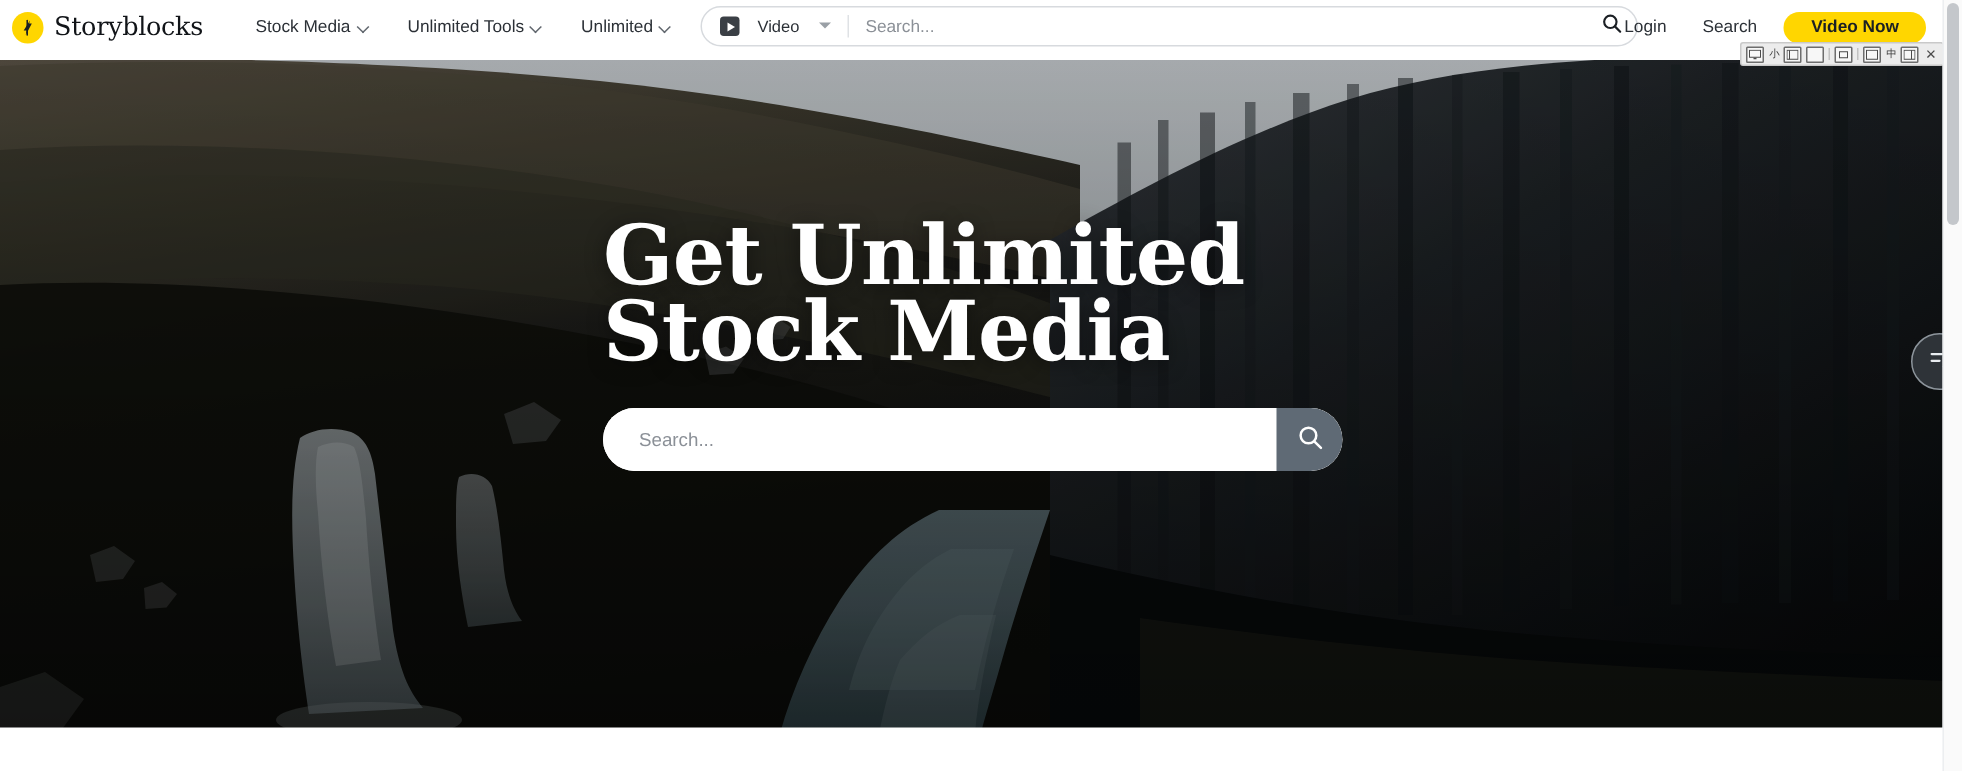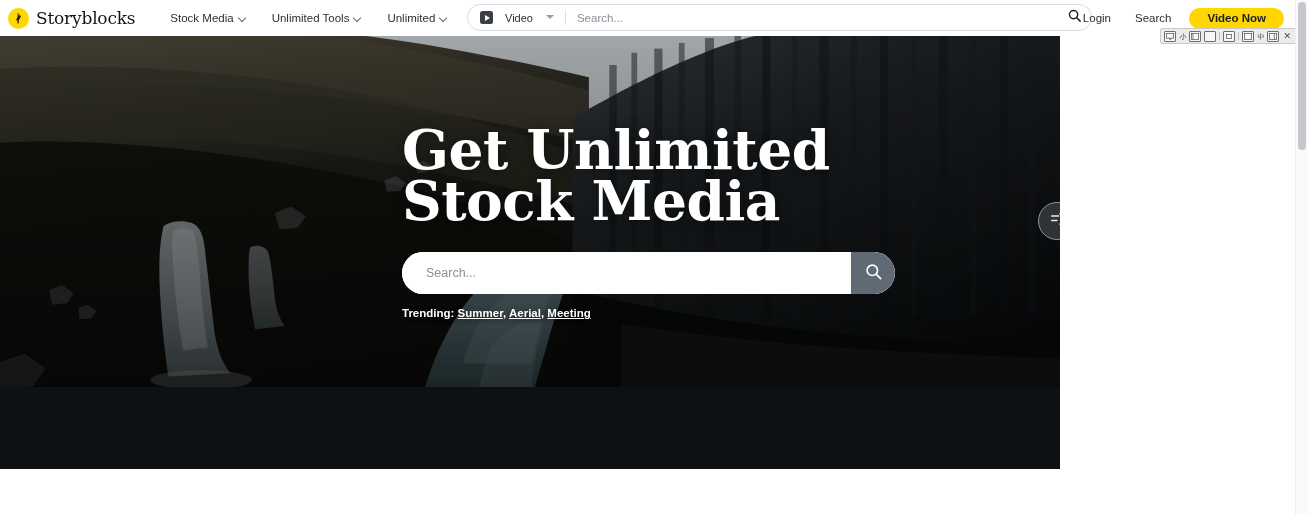--- a/index.html
+++ b/index.html
@@ -86,21 +86,21 @@
   .auth{position:absolute;right:5px;top:0;height:36px;display:flex;align-items:center;gap:0;}
   .auth-link{font-size:11.5px;color:#2b3036;white-space:nowrap;padding:0 12px;cursor:pointer;}
   .join-btn{
     background:#FFD600;color:#1b1f24;font-size:11.5px;font-weight:bold;
     border:none;border-radius:14px;height:21px;padding:0 18px;margin-left:6px;margin-right:7px;
     cursor:pointer;font-family:"Liberation Sans",sans-serif;white-space:nowrap;
   }
 
   
   .hero{
-    position:absolute;left:0;top:20px;width:1060px;height:449px;overflow:hidden;
+    position:absolute;left:0;top:40px;width:1296px;height:449px;overflow:hidden;
     background:#0d1113;
   }
   .hero-art{position:absolute;inset:0;}
   .hero-content{
     position:absolute;left:402px;top:104px;z-index:6;
   }
   .hero-title{
     font-family:"DejaVu Serif", serif;
     font-weight:bold;
     font-size:55px;line-height:0.93;
@@ -277,24 +277,20 @@
         <button class="hero-search-btn">
           <span>
             <svg width="19" height="19" viewBox="0 0 24 24" fill="none" stroke="#ffffff" stroke-width="2.1" stroke-linecap="round">
               <circle cx="10.5" cy="10.5" r="6.6"></circle>
               <line x1="15.6" y1="15.6" x2="21" y2="21"></line>
             </svg>
           </span>
         </button>
       </div>
 
-      <div class="trending">
-        <span class="lbl">Trending:</span>
-        <a href="#">Summer</a><span>, </span><a href="#">Aerial</a><span>, </span><a href="#">Meeting</a>
-      </div>
     </div>
 
     <div class="edge-badge">
       <span>
         <svg width="18" height="18" viewBox="0 0 24 24" fill="none" stroke="#e9edf0" stroke-width="2" stroke-linecap="round">
           <path d="M5 8 L14 8"></path>
             <path d="M5 14 L12 14"></path>
             <path d="M16 5 L21 12 L16 19"></path>
         </svg>
       </span>

